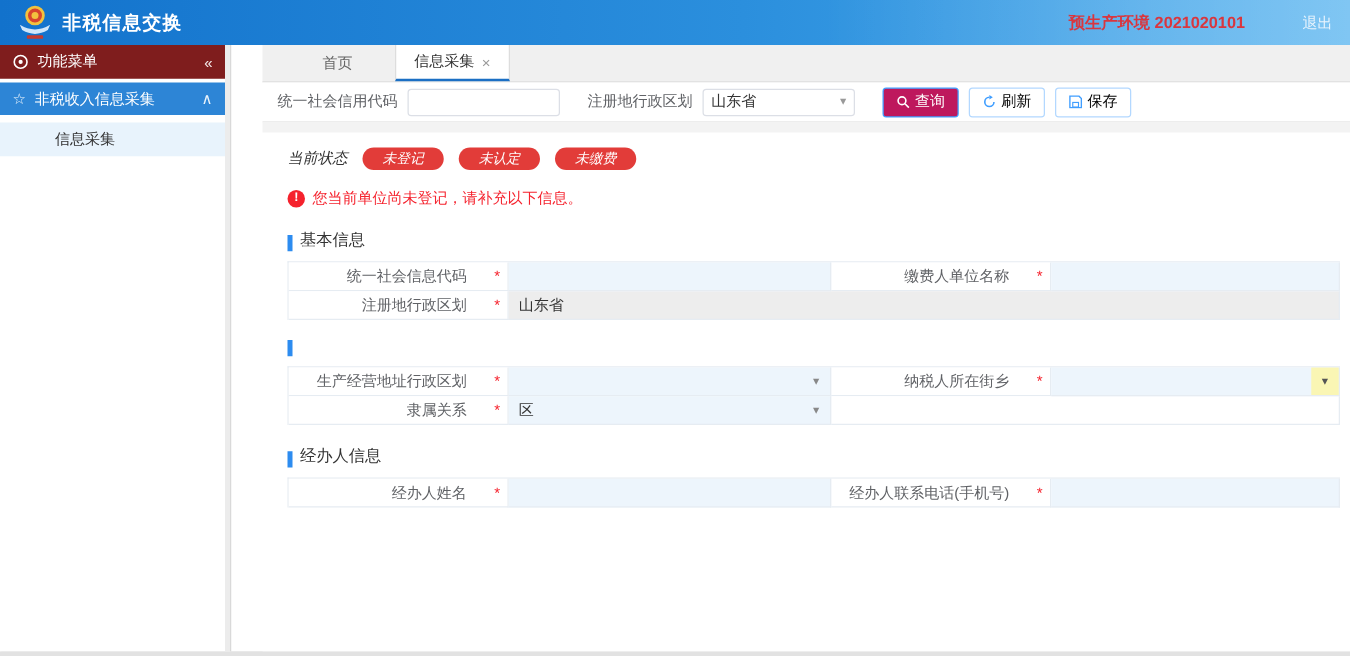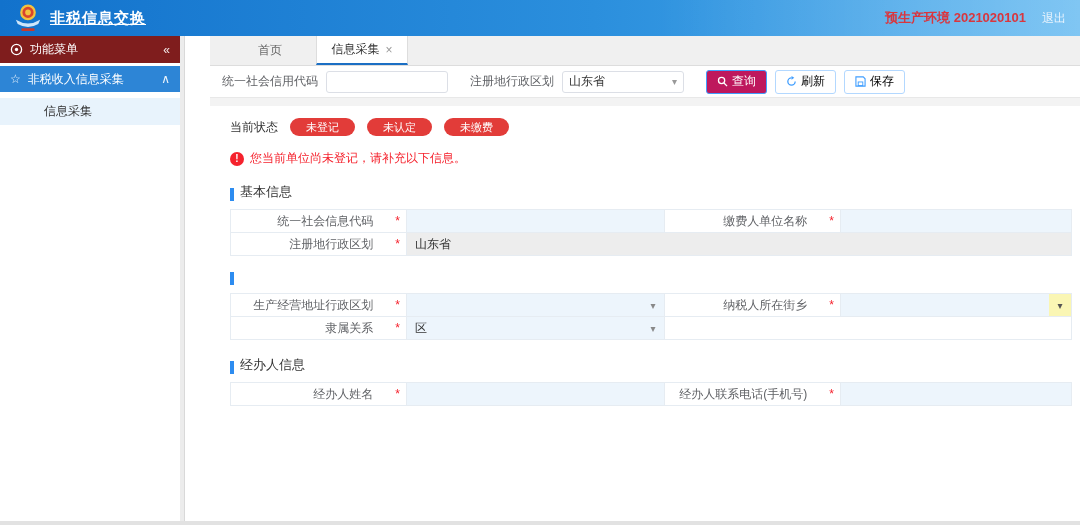--- a/index.html
+++ b/index.html
@@ -9,22 +9,22 @@
     border-bottom:4px solid #e2e2e2; }
 
   
   .hdr { height:36px; flex:0 0 36px; display:flex; align-items:center;
     background:linear-gradient(90deg,#1272cc 0%, #2b8fdd 55%, #4fb0ef 100%);
     padding:0 14px; position:relative; }
   .hdr::after { content:""; position:absolute; right:0; top:0; width:420px; height:36px;
     background:linear-gradient(90deg, rgba(255,255,255,0) 0%, rgba(255,255,255,.18) 60%, rgba(255,255,255,.28) 100%);
     pointer-events:none; }
   .logo { width:28px; height:30px; margin-right:8px; flex:0 0 28px; }
-  .hdr-title { color:#fff; font-size:15px; font-weight:bold; letter-spacing:1px;text-decoration:underline; }
-  .hdr-right { margin-left:auto; display:flex; align-items:center; gap:16px; z-index:1; }
+  .hdr-title { color:#fff; font-size:15px; font-weight:bold; letter-spacing:1px; }
+  .hdr-right { margin-left:auto; display:flex; align-items:center; gap:46px; z-index:1; }
   .env { color:#d9363e; font-size:13px; font-weight:bold; }
   .logout { color:#eaf4fd; font-size:12px; cursor:pointer; }
 
   
   .body { flex:1; display:flex; min-height:0; }
 
   
   .side { width:184px; flex:0 0 184px; background:#fff; display:flex; flex-direction:column;
     border-right:4px solid #ececec; box-shadow:1px 0 0 #d9d9d9; }
   .menu-hd { height:27px; background:#7f1d1d; color:#fff; font-size:12px;
@@ -60,21 +60,21 @@
   .btn { height:24px; border-radius:3px; font-size:12px; display:inline-flex; align-items:center;
     gap:4px; padding:0 10px; cursor:pointer; margin-left:8px; border:1px solid #b3d8ff;
     background:#fff; color:#000000; }
   .btn.primary { background:#be185d; border-color:#409eff; color:#fff; }
   .btn svg { display:block; }
 
   .gap { height:8px; flex:0 0 8px; background:#f3f3f3; }
 
   .content { flex:1; padding:12px 8px 0 20px; overflow:hidden; }
 
-  .status-row { display:flex; align-items:center; gap:12px; font-size:12px; color:#333; }
+  .status-row { display:flex; gap:12px; font-size:12px; color:#333;font-style:italic; }
   .pill { background:#e23c39; color:#fff; font-size:11px; border-radius:10px;
     padding:3px 16px; line-height:12px; }
 
   .warn { margin-top:14px; display:flex; align-items:center; gap:6px;
     color:#f5222d; font-size:12px; }
   .warn-ic { width:14px; height:14px; border-radius:50%; background:#f5222d; color:#fff;
     font-size:10px; font-weight:bold; display:flex; align-items:center; justify-content:center; }
 
   .sec-title { margin-top:16px; display:flex; align-items:flex-end; gap:6px;
     font-size:13px; font-weight:normal; color:#333; }

